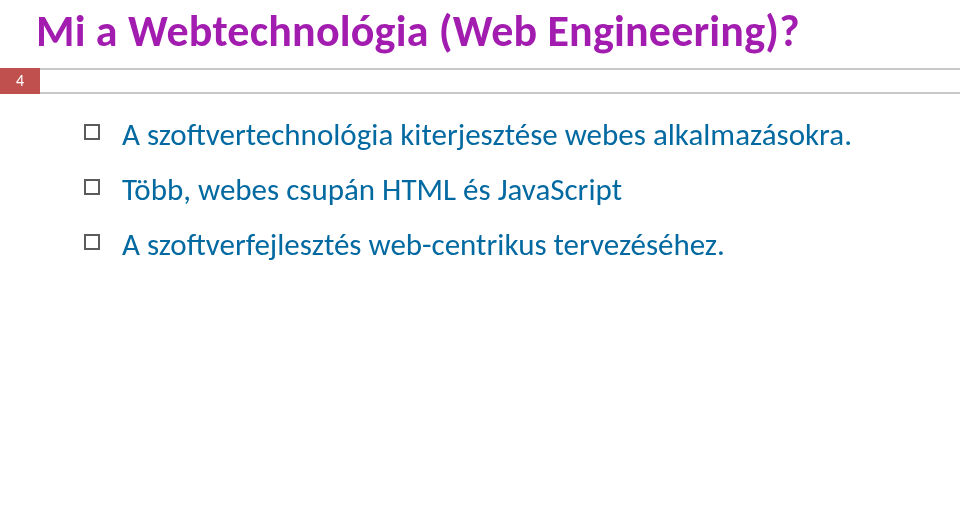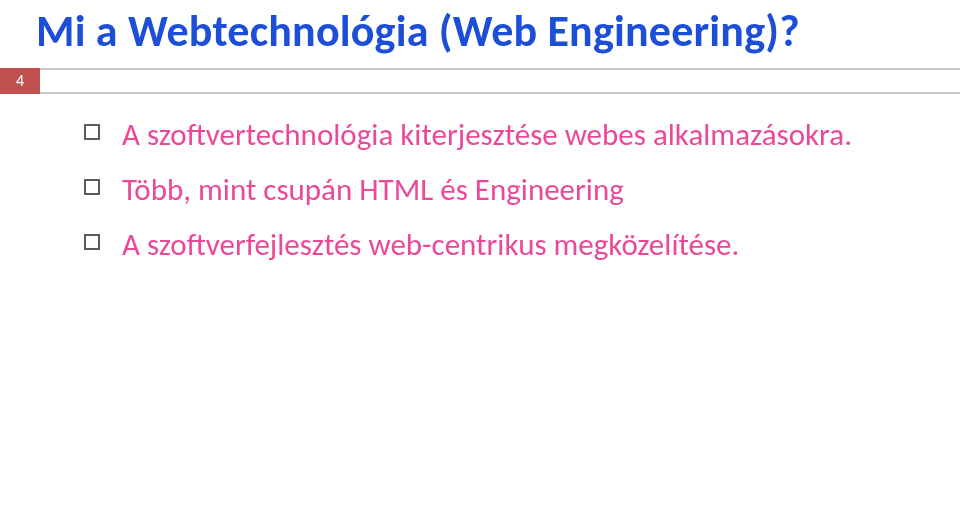--- a/index.html
+++ b/index.html
@@ -17,21 +17,21 @@
     width: 960px;
     height: 507px;
     box-sizing: border-box;
   }
   .title {
     position: absolute;
     left: 36px;
     top: 4px;
     font-size: 44px;
     font-weight: 700;
-    color: #1d4ed8;
+    color: #a21caf;
     letter-spacing: 0.2px;
   }
   .page-num {
     position: absolute;
     left: 0;
     top: 68px;
     width: 40px;
     height: 26px;
     background: #c0504d;
     color: #ffffff;
@@ -50,21 +50,21 @@
     border-bottom: 2px solid #c9c9c9;
     box-sizing: border-box;
   }
   .content {
     position: absolute;
     left: 78px;
     top: 112px;
     width: 830px;
     font-size: 31px;
     line-height: 1.45;
-    color: #ec4899;
+    color: #0369a1;
   }
   .item {
     position: relative;
     padding-left: 44px;
     margin-bottom: 10px;
   }
   .bullet {
     position: absolute;
     left: 6px;
     top: 12px;
@@ -87,24 +87,24 @@
 
   <div class="content">
 
     <div class="item">
       <span class="bullet"></span>
       <span>A szoftvertechnológia kiterjesztése webes alkalmazásokra.</span>
     </div>
 
     <div class="item">
       <span class="bullet"></span>
-      <span>Több, mint csupán HTML és Engineering</span>
+      <span>Több, webes csupán HTML és JavaScript</span>
     </div>
 
     <div class="item">
       <span class="bullet"></span>
-      <span>A szoftverfejlesztés web-centrikus megközelítése.</span>
+      <span>A szoftverfejlesztés web-centrikus tervezéséhez.</span>
     </div>
 
 
   </div>
 
 </div>
 
 </body></html>

